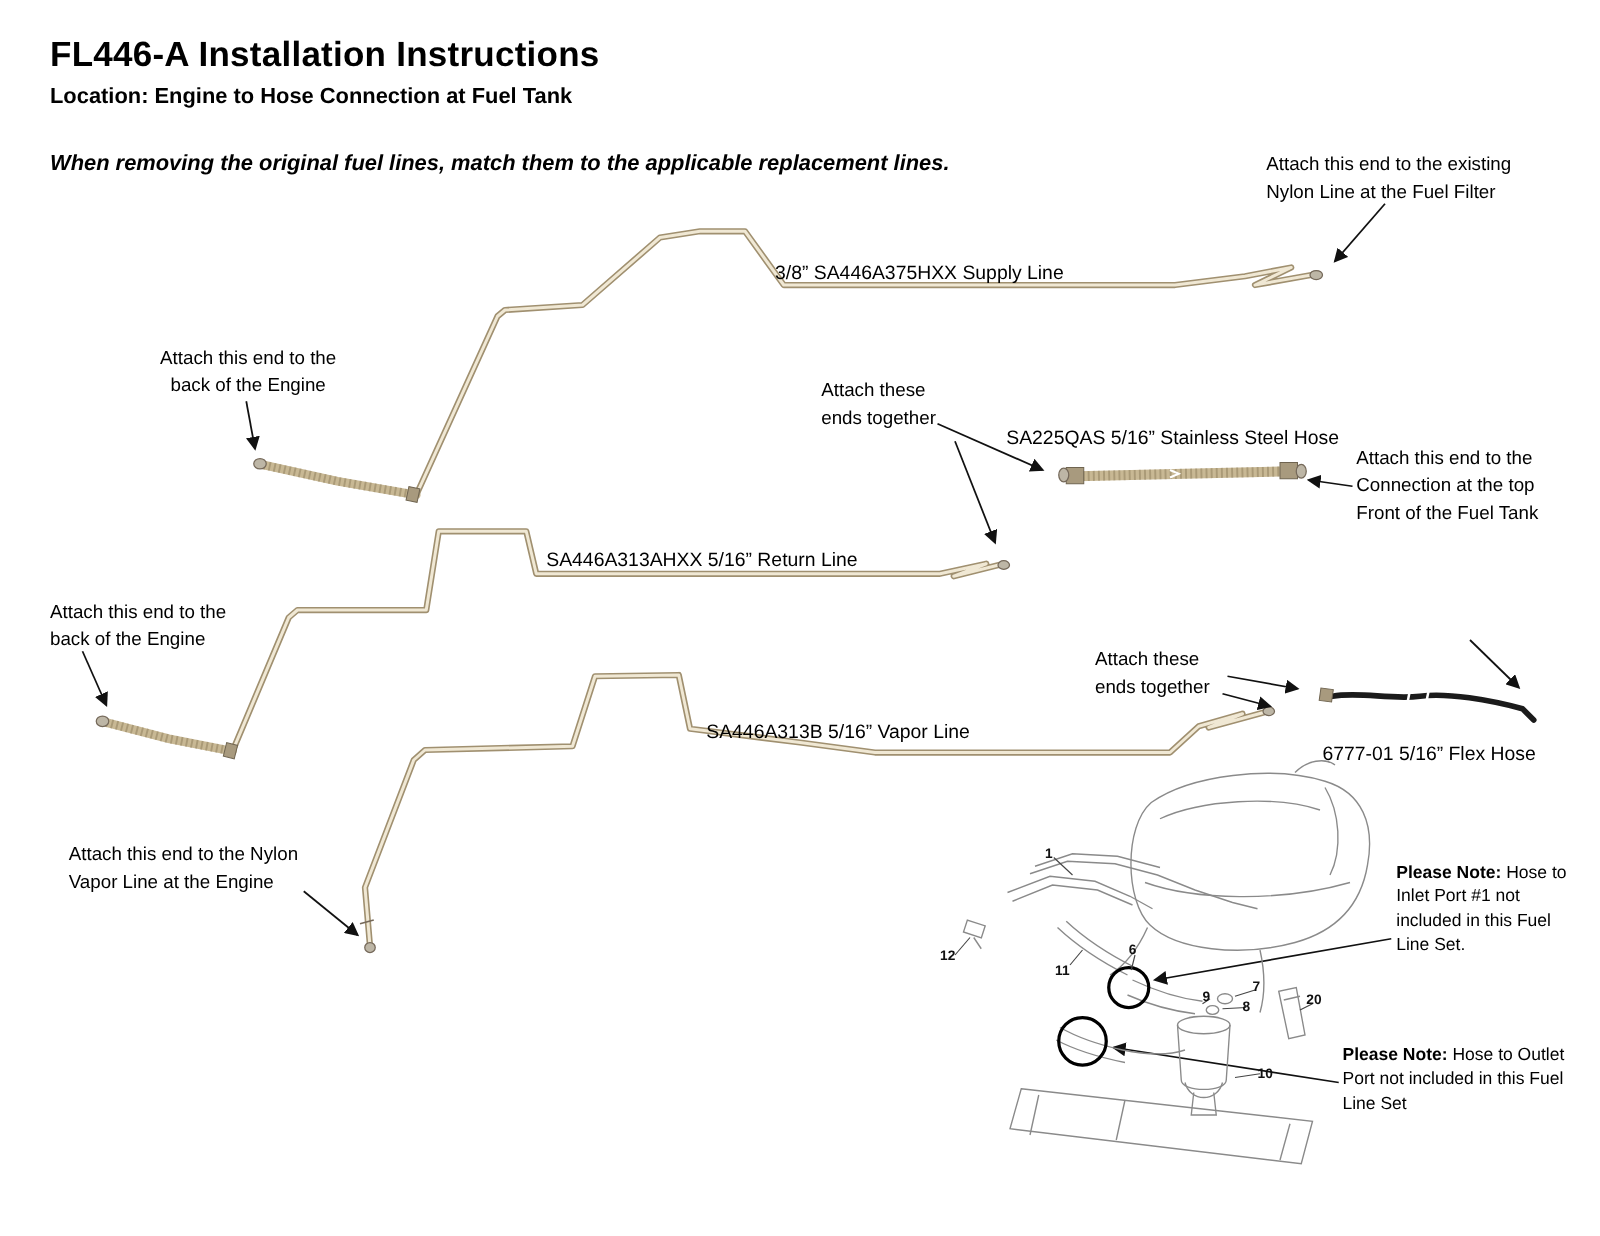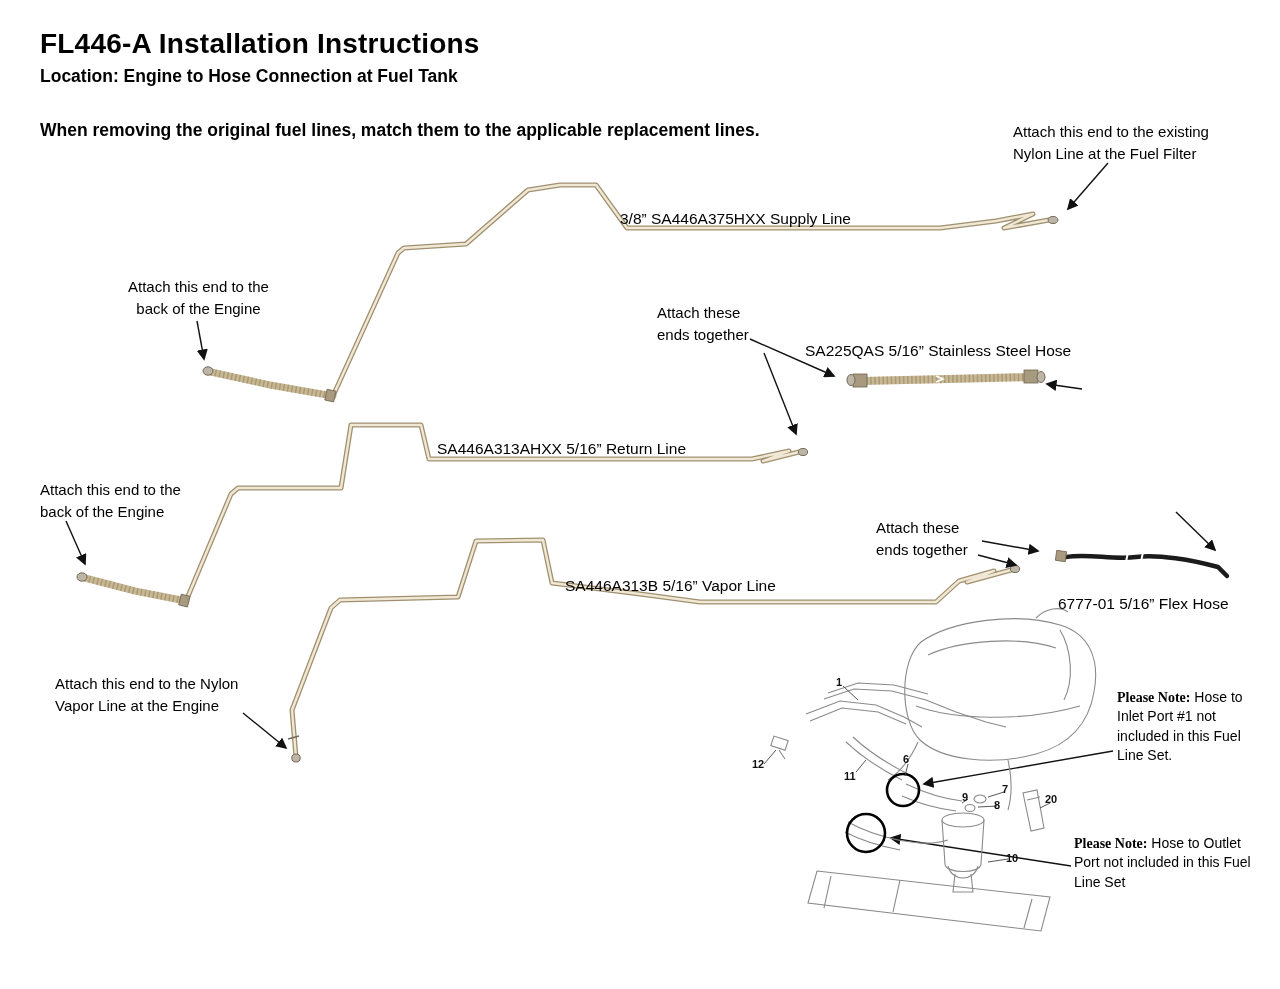--- a/index.html
+++ b/index.html
@@ -2,28 +2,28 @@
 <html><head>
 <meta charset="utf-8">
 <style>
   * { margin:0; padding:0; box-sizing:border-box; }
   html,body { background:#fff; }
   body { font-family:"Liberation Sans", sans-serif; color:#000; }
   .sheet { position:relative; width:1280px; height:989px; background:#fff; overflow:hidden; }
 
   .title    { position:absolute; left:40px;  top:28px;  font-size:28px;   font-weight:700; letter-spacing:.2px; }
   .subtitle { position:absolute; left:40px;  top:66px;  font-size:17.5px; font-weight:700; }
-  .intro    { position:absolute; left:40px;  top:120px; font-size:17.5px; font-weight:700; }
+  .intro    { position:absolute; left:40px;  top:120px; font-size:17.5px; font-weight:700;font-style:italic; }
   .footer   { position:absolute; left:33px;  top:877px; font-size:17px;   font-weight:700; line-height:1.6; }
 
   .ann    { position:absolute; font-size:15px; line-height:1.45; }
   .ann.center { text-align:center; }
   .plabel { position:absolute; font-size:15.5px; white-space:nowrap;margin-top:14px; }
   .note   { position:absolute; font-size:14px; line-height:1.38; }
-  .note b { font-weight:700;font-family:Liberation Serif, serif; }
+  .note b { font-weight:700; }
 
   svg.diagram { position:absolute; left:0; top:0; }
   .tube-o { fill:none; stroke:#a09070; stroke-width:5;   stroke-linejoin:round; stroke-linecap:round; }
   .tube-i { fill:none; stroke:#f0e8d4; stroke-width:2.4; stroke-linejoin:round; stroke-linecap:round; }
   .braid       { fill:none; stroke:#c8b894; stroke-width:7; stroke-linecap:round; }
   .braid-hatch { fill:none; stroke:#8b7b5a; stroke-width:7; stroke-dasharray:1.5 2.6; opacity:.5; }
   .fit   { fill:#bdb6a6; stroke:#75695a; stroke-width:1; }
   .joint { fill:#a89a7e; stroke:#6f6450; stroke-width:.8; }
   .flex  { fill:none; stroke:#1b1b1b; stroke-width:4.5; stroke-linecap:round; }
   .arrow { stroke:#111; stroke-width:1.4; marker-end:url(#arw); }
@@ -175,20 +175,21 @@
   <div class="ann" style="left:1013px; top:121px; width:228px">Attach this end to the existing Nylon Line at the Fuel Filter</div>
 
   <div class="plabel" style="left:620px; top:196px">3/8” SA446A375HXX Supply Line</div>
 
   <div class="ann center" style="left:117px; top:276px; width:163px">Attach this end to the back of the Engine</div>
 
   <div class="ann" style="left:657px; top:302px; width:104px">Attach these ends together</div>
 
   <div class="plabel" style="left:805px; top:328px">SA225QAS 5/16” Stainless Steel Hose</div>
 
+  <div class="ann" style="left:1085px; top:356px; width:162px">Attach this end to the Connection at the top Front of the Fuel Tank</div>
 
   <div class="plabel" style="left:437px; top:426px">SA446A313AHXX 5/16” Return Line</div>
 
   <div class="ann" style="left:40px; top:479px; width:160px">Attach this end to the back of the Engine</div>
 
 
   <div class="ann" style="left:876px; top:517px; width:104px">Attach these ends together</div>
 
   <div class="plabel" style="left:565px; top:563px">SA446A313B 5/16” Vapor Line</div>
 

